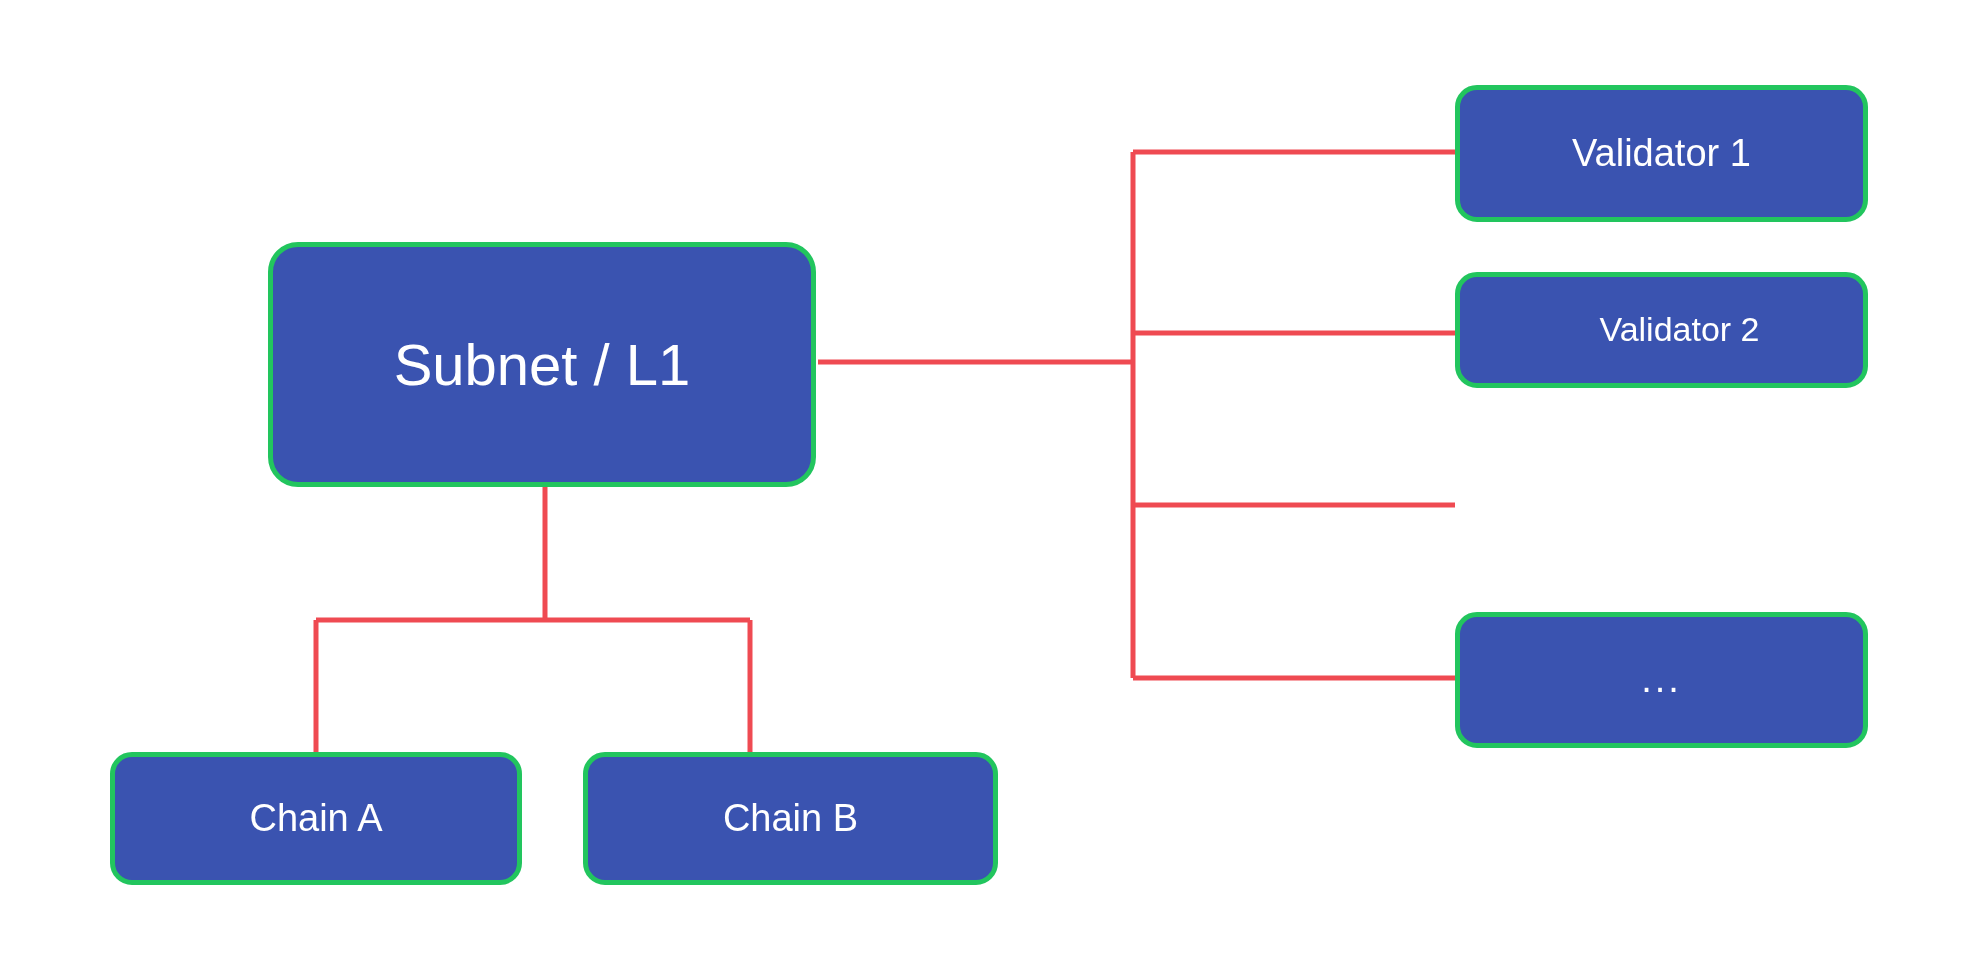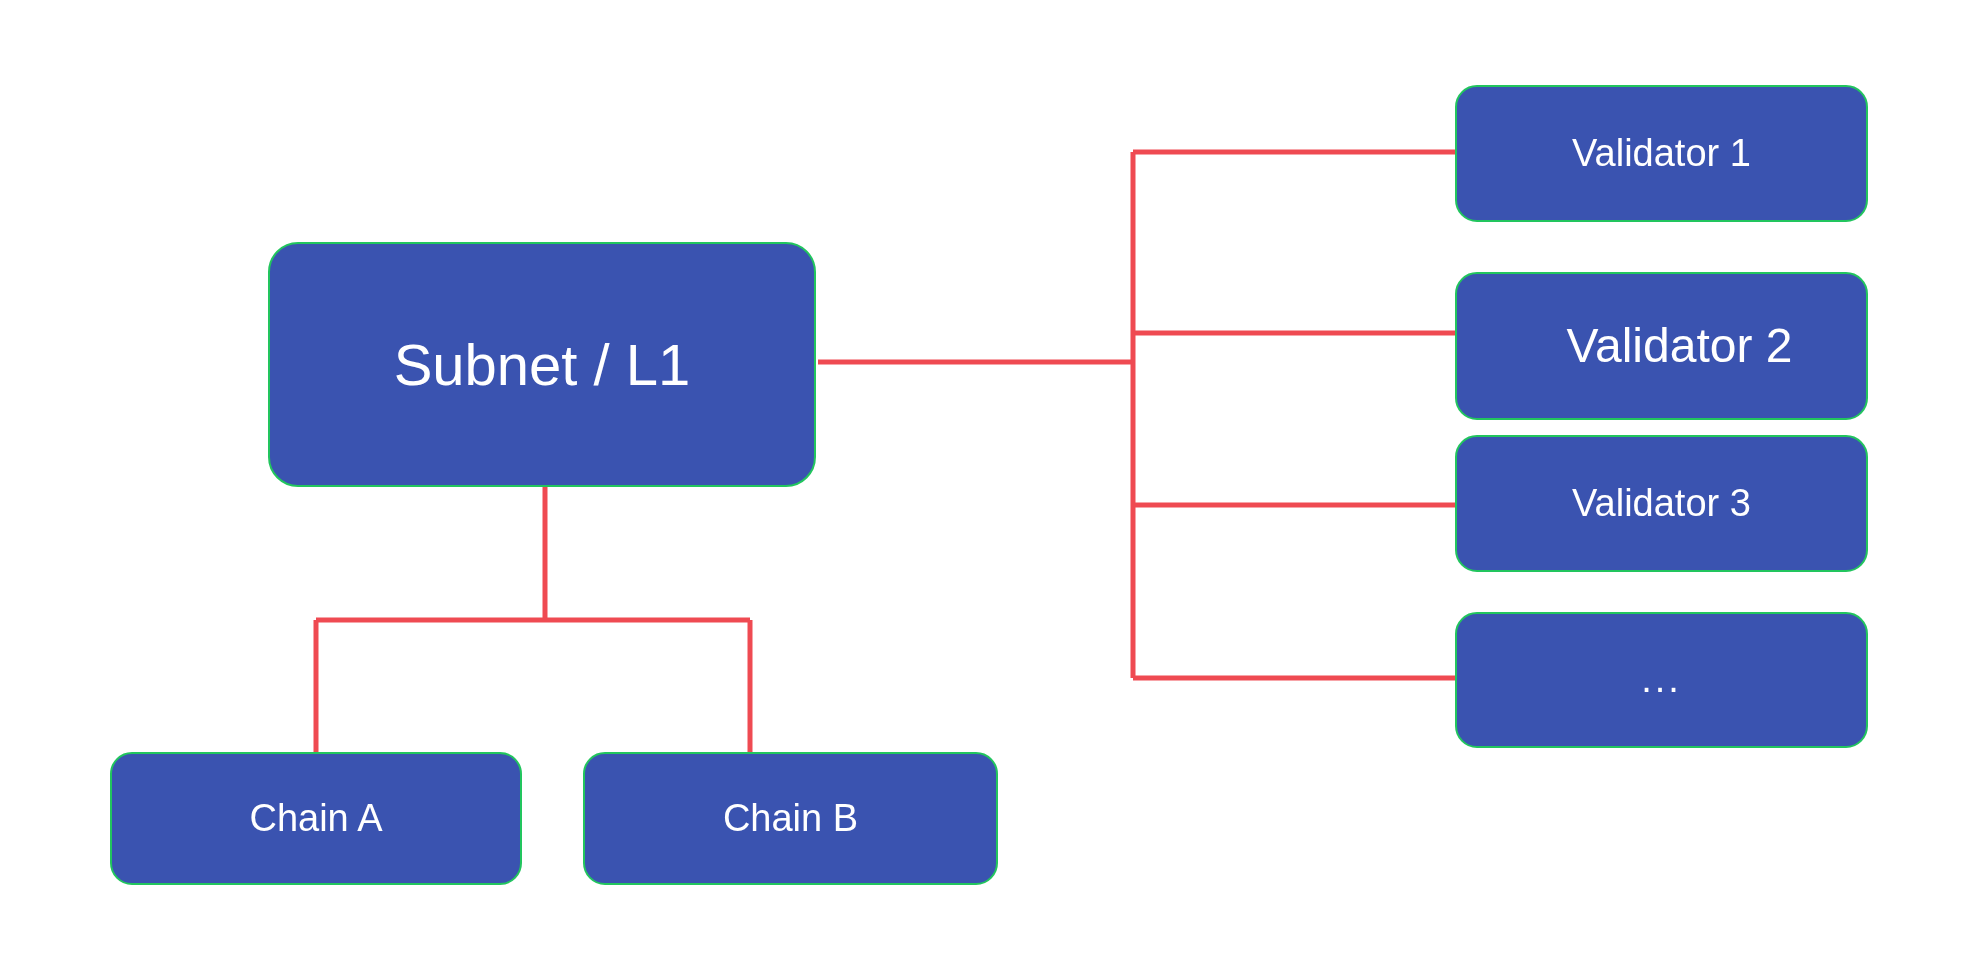--- a/index.html
+++ b/index.html
@@ -25,21 +25,21 @@
     height: 960px;
     pointer-events: none;
   }
   .node {
     position: absolute;
     box-sizing: border-box;
     display: flex;
     align-items: center;
     justify-content: center;
     background: #3a53b0;
-    border: 2px solid #22c55e;
+    border: 5px solid #22c55e;
     border-radius: 22px;
     color: #ffffff;
     text-align: center;
     line-height: 1.1;
     z-index: 2;
   }
   .node-label {
     display: block;
     white-space: nowrap;
   }
@@ -71,22 +71,22 @@
     left: 1455px;
     top: 85px;
     width: 413px;
     height: 137px;
     font-size: 38px;
   }
   #node-validator-2 {
     left: 1455px;
     top: 272px;
     width: 413px;
-    height: 148px;
-    font-size: 48px;
+    height: 116px;
+    font-size: 34px;
     padding-left: 36px;
   }
   #node-validator-3 {
     left: 1455px;
     top: 435px;
     width: 413px;
     height: 137px;
     font-size: 38px;
   }
   #node-validator-more {
@@ -135,21 +135,18 @@
   </div>
 
   <div class="node" id="node-validator-1">
     <span class="node-label">Validator 1</span>
   </div>
 
   <div class="node" id="node-validator-2">
     <span class="node-label">Validator 2</span>
   </div>
 
-  <div class="node" id="node-validator-3">
-    <span class="node-label">Validator 3</span>
-  </div>
 
   <div class="node" id="node-validator-more">
     <span class="node-label">...</span>
   </div>
 
 </div>
 
 </body></html>

